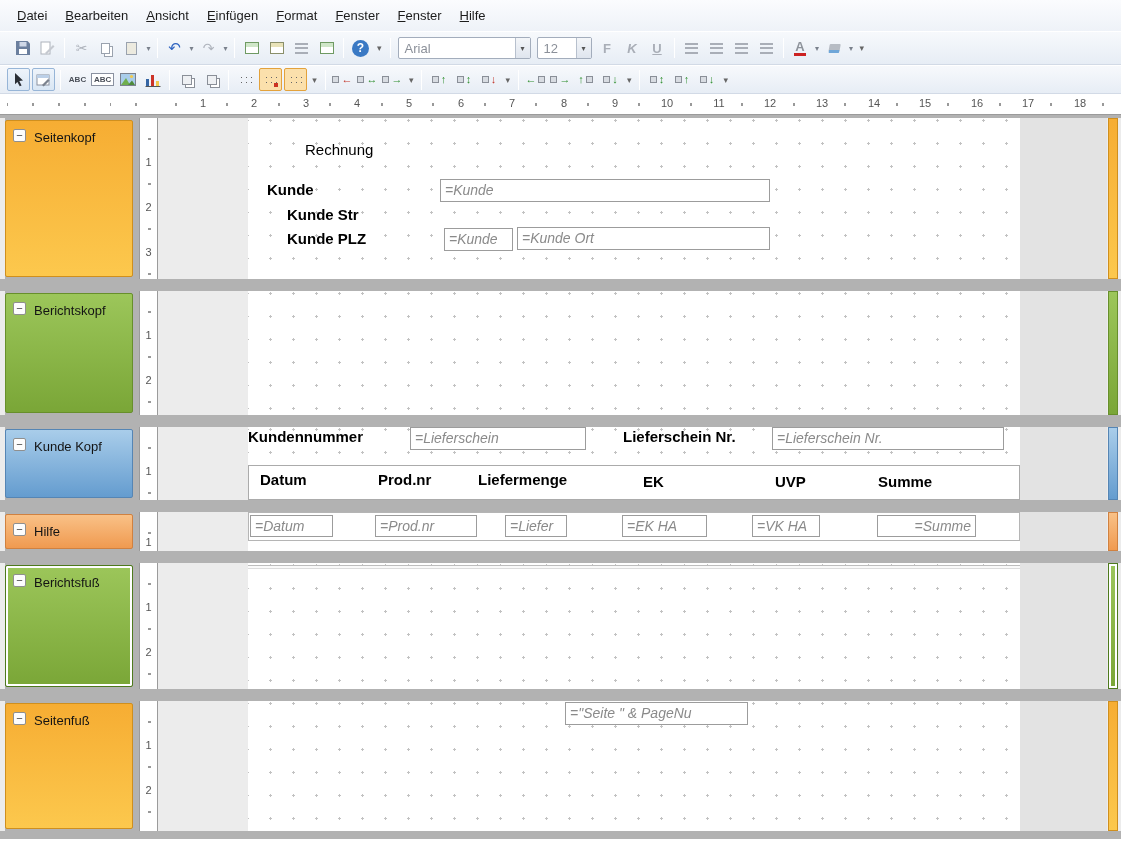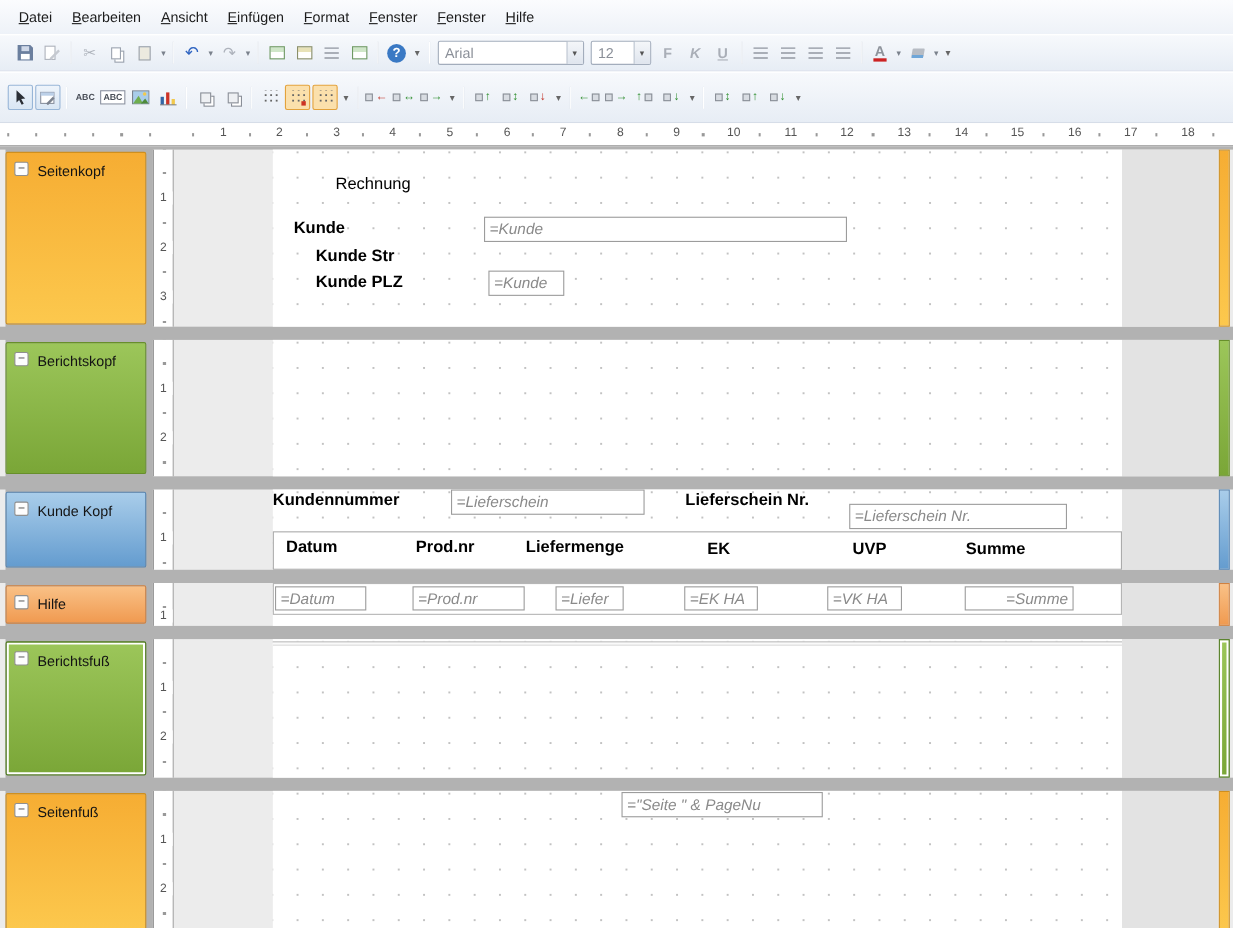--- a/index.html
+++ b/index.html
@@ -10,21 +10,21 @@
   .menubar{height:31px;display:flex;align-items:center;padding-left:8px;
     background:linear-gradient(#fbfcfe,#eef2f8);font-size:13px;color:#1c1c1c;}
   .menu-item{display:inline-block;padding:5px 9px;cursor:default;}
   .menu-item::first-letter{text-decoration:underline;}
 
   
   .toolbar{display:flex;align-items:center;
     background:linear-gradient(#f7f9fc,#e7edf5);
     border-top:1px solid #ffffff;border-bottom:1px solid #d2dae6;}
   .t1{height:34px;padding-left:10px;}
-  .t2{height:47px;padding-left:6px;}
+  .t2{height:29px;padding-left:6px;}
   .tbtn{position:relative;min-width:23px;height:23px;display:inline-flex;align-items:center;
     justify-content:center;border-radius:2px;font-size:14px;color:#5d6675;margin:0 1px;}
   .dis{color:#aeb3bc;}
   .tsep{width:1px;height:20px;background:#c3ccd9;border-right:1px solid #fff;margin:0 4px;}
   .dd{font-size:8px;color:#7a818c;width:9px;text-align:center;}
   .ovf{font-size:9px;color:#666;padding:0 4px;}
   .combo{display:inline-flex;align-items:center;height:22px;background:#fff;
     border:1px solid #a3adbc;border-radius:2px;margin:0 3px;font-size:13px;}
   .combo-text{padding:0 6px;color:#8b9099;}
   .combo-btn{width:15px;height:100%;display:inline-flex;align-items:center;justify-content:center;
@@ -400,20 +400,21 @@
     </div>
     <div class="band">
       <div class="page"></div>
       <div class="bandright"></div>
       <span class="title-lbl" style="left:147px;top:23px">Rechnung</span>
       <span class="lbl" style="left:109px;top:63px">Kunde</span>
       <span class="fld" style="left:282px;top:61px;width:330px;height:23px">=Kunde</span>
       <span class="lbl" style="left:129px;top:88px">Kunde Str</span>
       <span class="lbl" style="left:129px;top:112px">Kunde PLZ</span>
       <span class="fld" style="left:286px;top:110px;width:69px;height:23px">=Kunde</span>
+      <span class="fld" style="left:359px;top:109px;width:253px;height:23px">=Kunde Ort</span>
       <div class="strip c-orange"></div>
     </div>
   </div>
 
   <div class="sec" style="top:176px;height:124px">
     <div class="lsliver"></div>
     <div class="sec-head c-green">
       <span class="collapse">−</span>
       <span class="sec-label">Berichtskopf</span>
     </div>
@@ -436,21 +437,21 @@
     </div>
     <div class="vruler">
       <span class="vtick" style="top:38px">1</span>
     </div>
     <div class="band">
       <div class="page"></div>
       <div class="bandright"></div>
       <span class="lbl" style="left:90px;top:1px">Kundennummer</span>
       <span class="fld" style="left:252px;top:0;width:176px;height:23px">=Lieferschein</span>
       <span class="lbl" style="left:465px;top:1px">Lieferschein Nr.</span>
-      <span class="fld" style="left:614px;top:13px;width:198px;height:23px">=Lieferschein Nr.</span>
+      <span class="fld" style="left:614px;top:0;width:232px;height:23px">=Lieferschein Nr.</span>
       <div class="hdrbox"></div>
       <span class="lbl" style="left:102px;top:44px">Datum</span>
       <span class="lbl" style="left:220px;top:44px">Prod.nr</span>
       <span class="lbl" style="left:320px;top:44px">Liefermenge</span>
       <span class="lbl" style="left:485px;top:46px">EK</span>
       <span class="lbl" style="left:617px;top:46px">UVP</span>
       <span class="lbl" style="left:720px;top:46px">Summe</span>
       <div class="strip c-blue"></div>
     </div>
   </div>
@@ -464,21 +465,21 @@
     <div class="vruler">
       <span class="vtick" style="top:24px">1</span>
     </div>
     <div class="band">
       <div class="page"></div>
       <div class="bandright"></div>
       <div class="detbox"></div>
       <span class="fld" style="left:92px;top:3px;width:83px;height:22px">=Datum</span>
       <span class="fld" style="left:217px;top:3px;width:102px;height:22px">=Prod.nr</span>
       <span class="fld" style="left:347px;top:3px;width:62px;height:22px">=Liefer</span>
-      <span class="fld" style="left:464px;top:3px;width:67px;height:22px">=EK HA</span>
+      <span class="fld" style="left:464px;top:3px;width:85px;height:22px">=EK HA</span>
       <span class="fld" style="left:594px;top:3px;width:68px;height:22px">=VK HA</span>
       <span class="fld" style="left:719px;top:3px;width:99px;height:22px;text-align:right;padding-right:4px">=Summe</span>
       <div class="strip c-peach"></div>
     </div>
   </div>
 
   <div class="sec" style="top:448px;height:126px">
     <div class="lsliver"></div>
     <div class="sec-head c-green selected">
       <span class="collapse">−</span>

